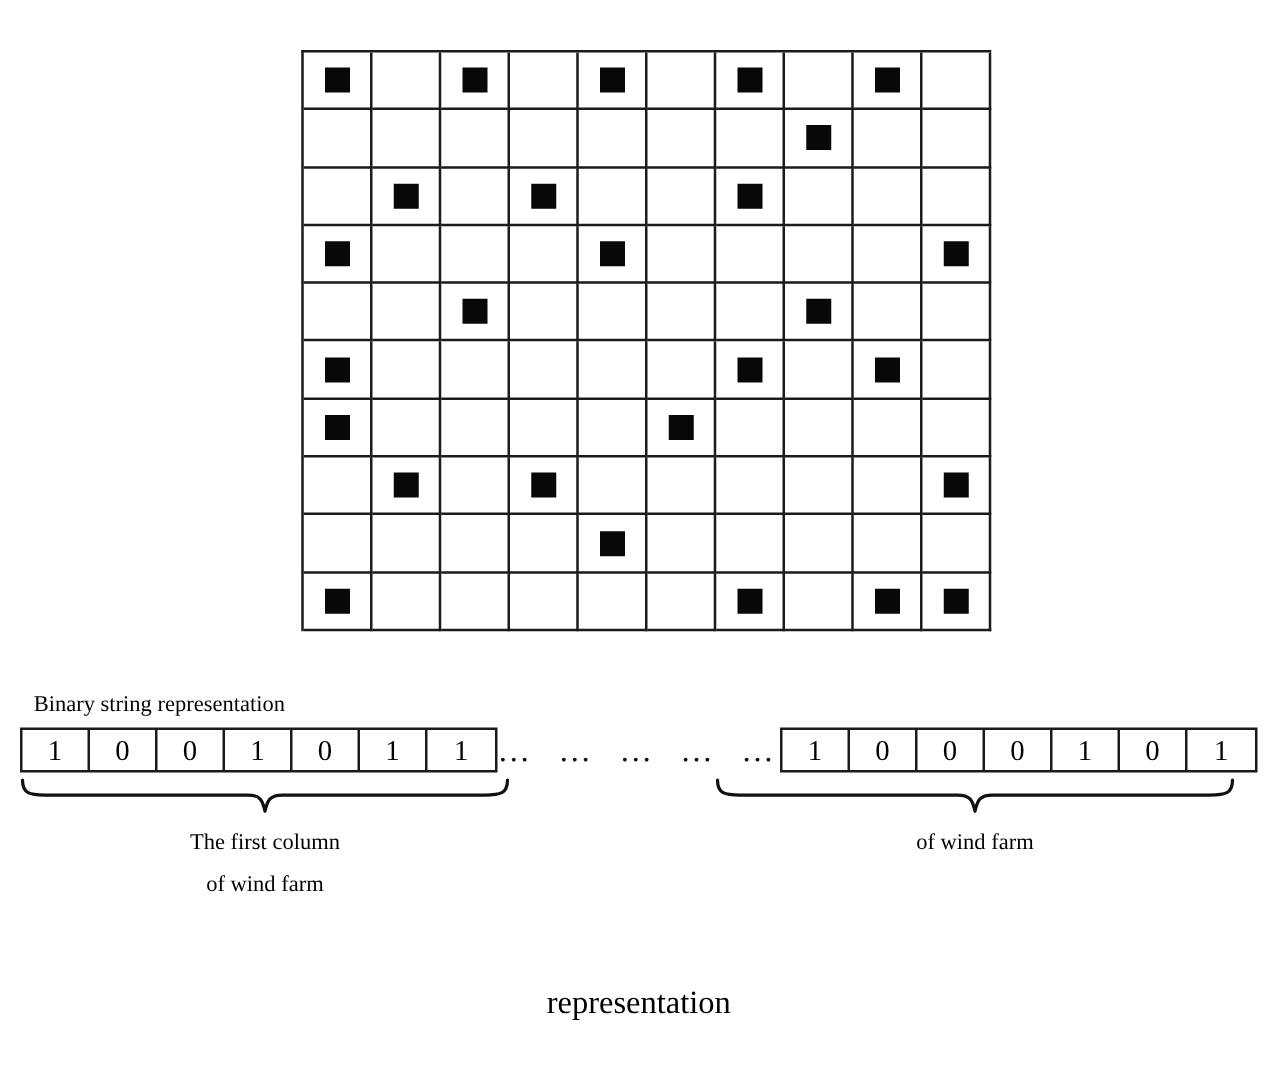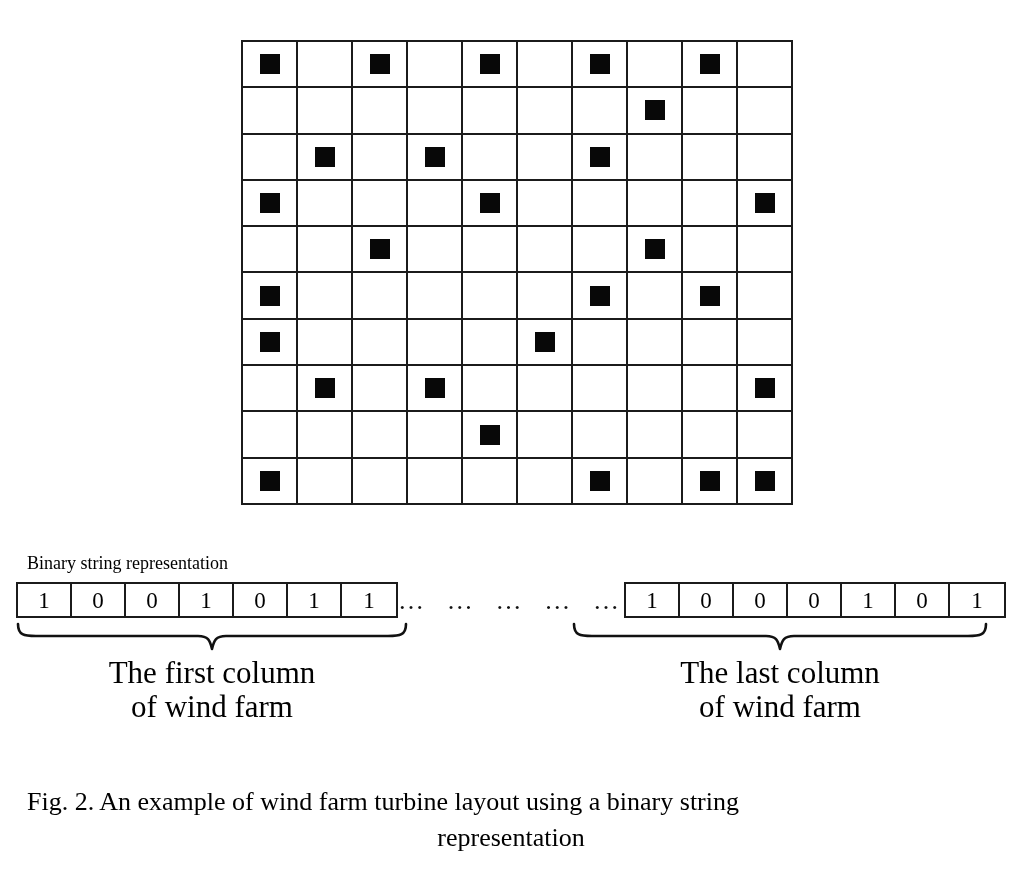--- a/index.html
+++ b/index.html
@@ -93,21 +93,21 @@
   
   .brace-wrap{ position:absolute; top:74px; }
   #brace-first{ left:14px; width:396px; }
   #brace-last { left:570px; width:420px; }
   .brace-wrap svg{ display:block; width:100%; height:30px; }
 
   .brace-label{
     position:absolute;
     top:108px;
     text-align:center;
-    font-size:31px;
+    font-size:18px;
     line-height:34px;
   }
   #label-first{ left:14px; width:396px; }
   #label-last { left:570px; width:420px; }
 
   
   #figure-caption{
     position:absolute;
     left:27px; top:784px;
     width:968px;
@@ -320,22 +320,20 @@
       <path d="M4,2 C4,13 10,14 22,14 L196,14 C206,14 208,18 210,27 C212,18 214,14 224,14 L398,14 C410,14 416,13 416,2" fill="none" stroke="#111" stroke-width="2.6" stroke-linecap="round" stroke-linejoin="round"></path>
     </svg>
   </div>
 
   <div id="label-first" class="brace-label">
     <div>The first column</div>
     <div>of wind farm</div>
   </div>
 
   <div id="label-last" class="brace-label">
-    <div>The last column</div>
     <div>of wind farm</div>
   </div>
 
 </div>
 
 <div id="figure-caption">
-  <span>Fig. 2. An example of wind farm turbine layout using a binary string</span>
   <span class="cap-line2">representation</span>
 </div>
 
 </body></html>

